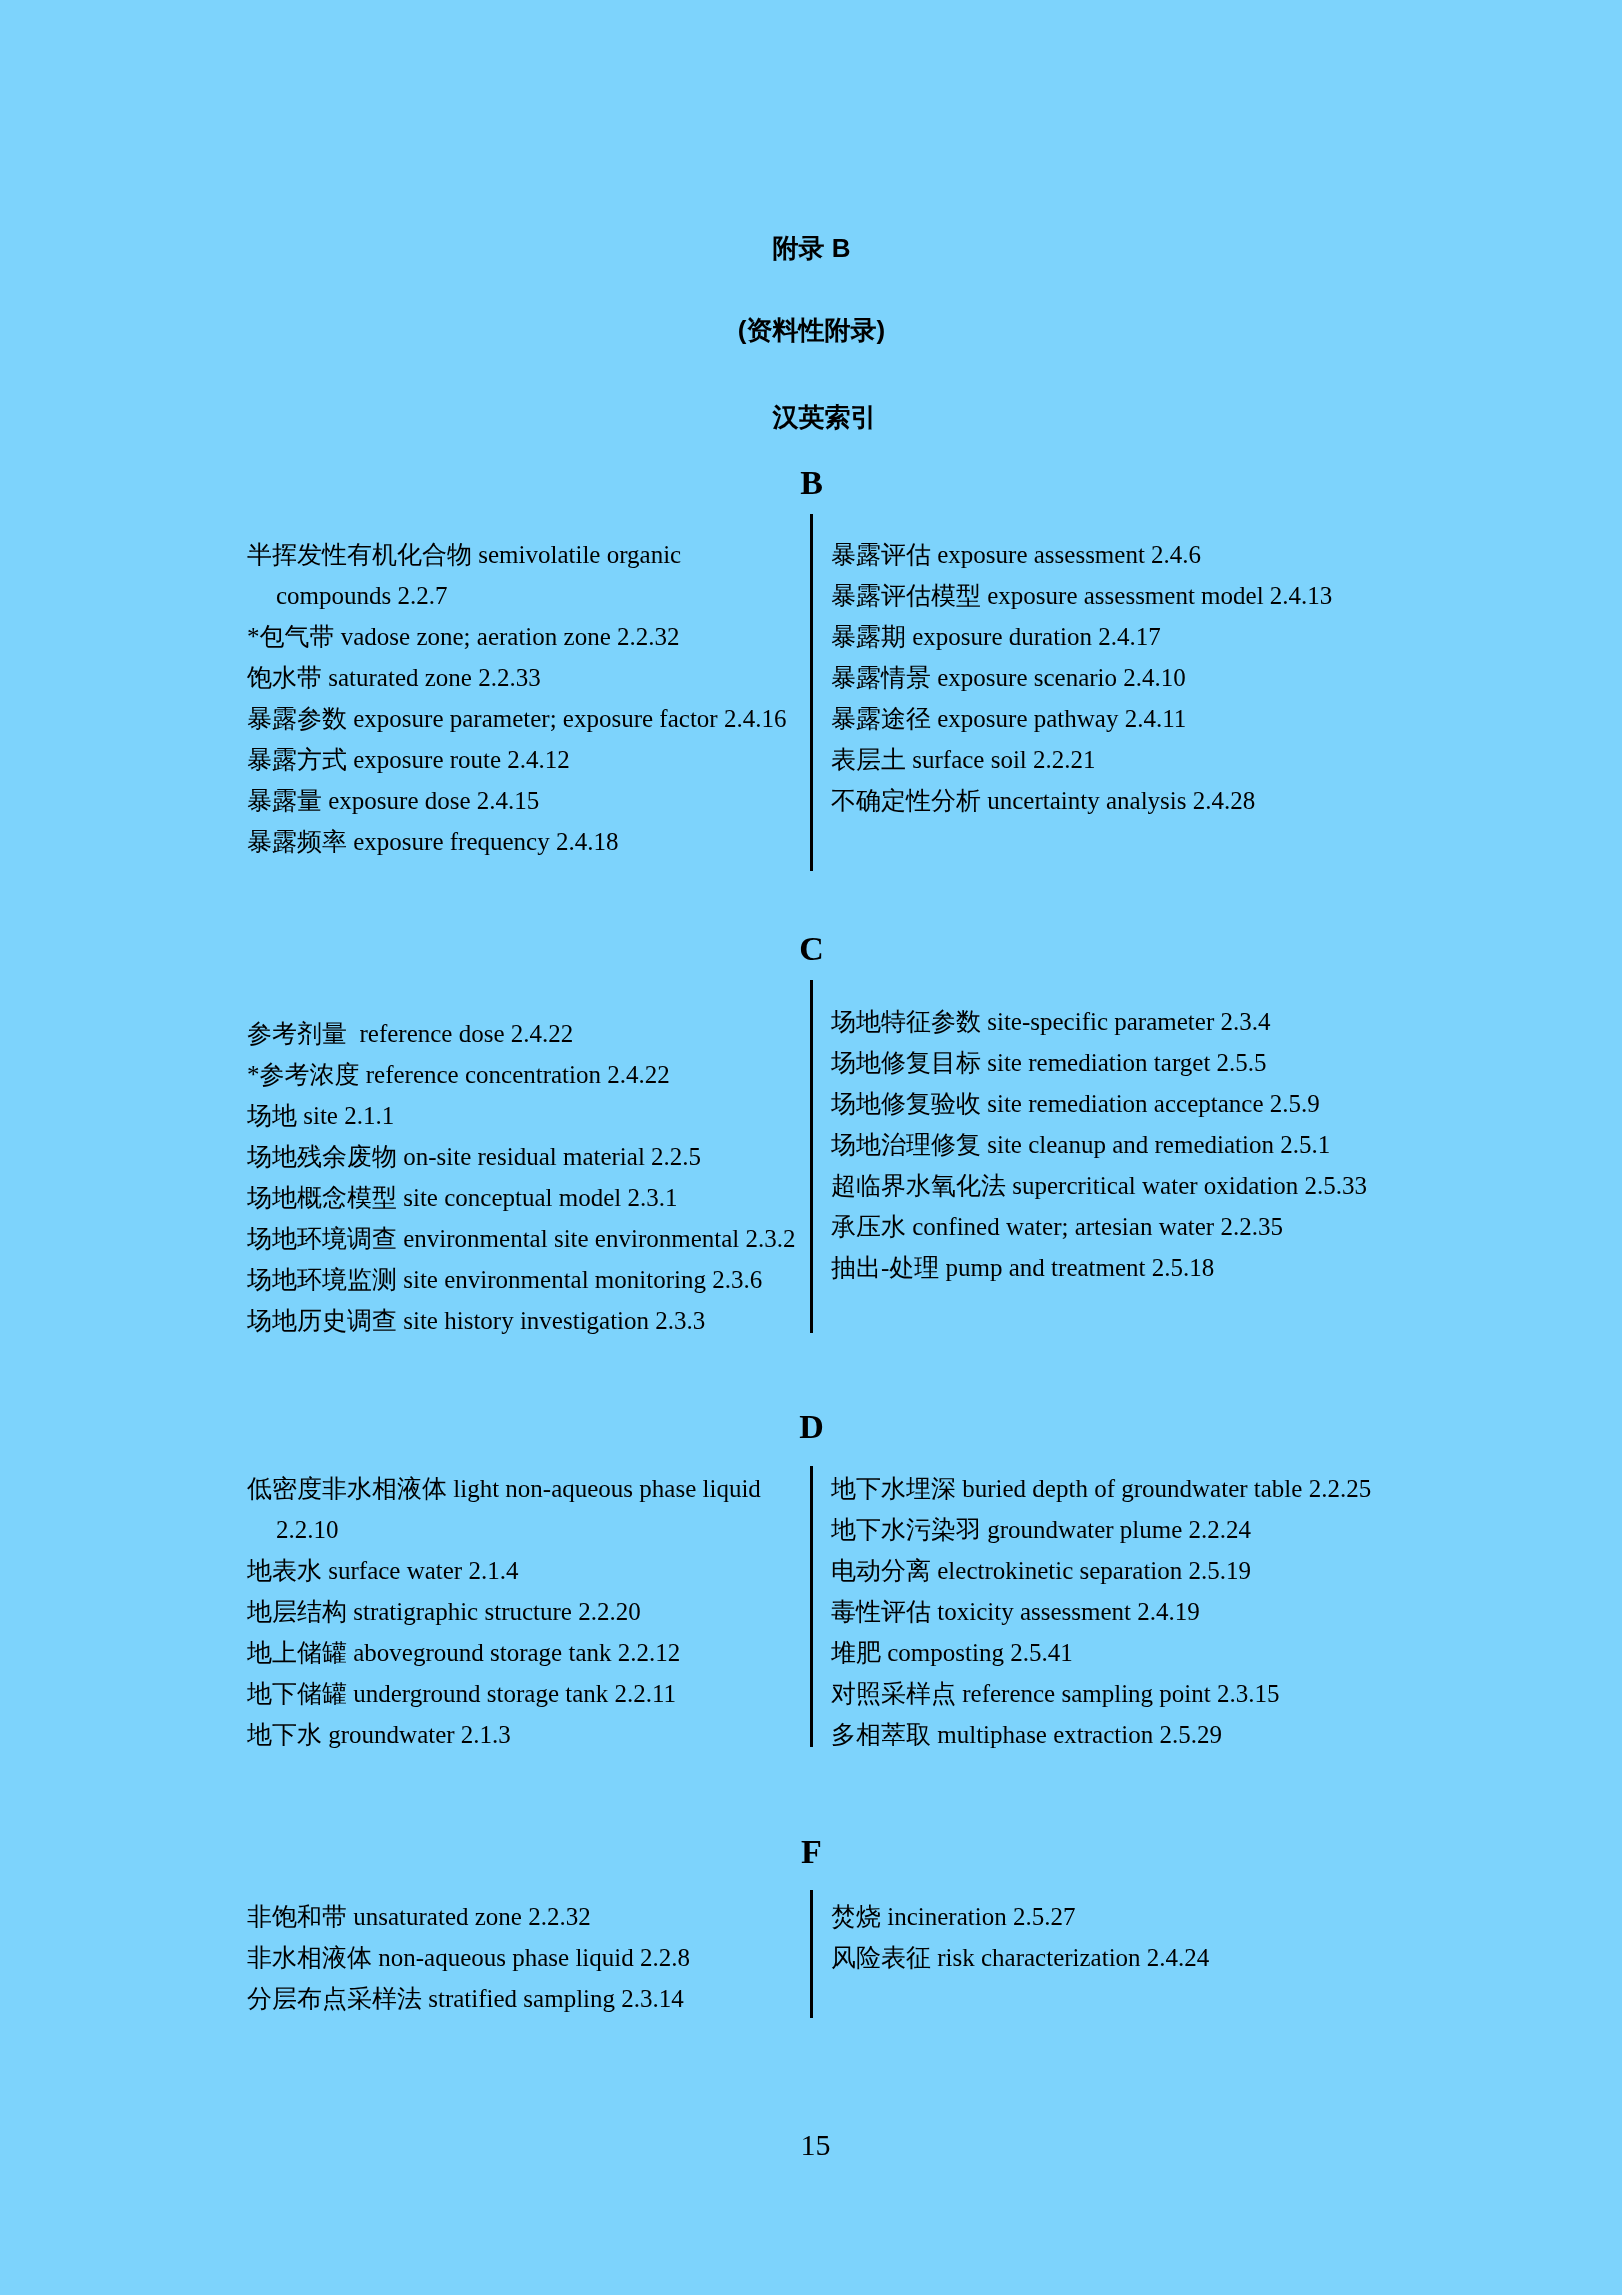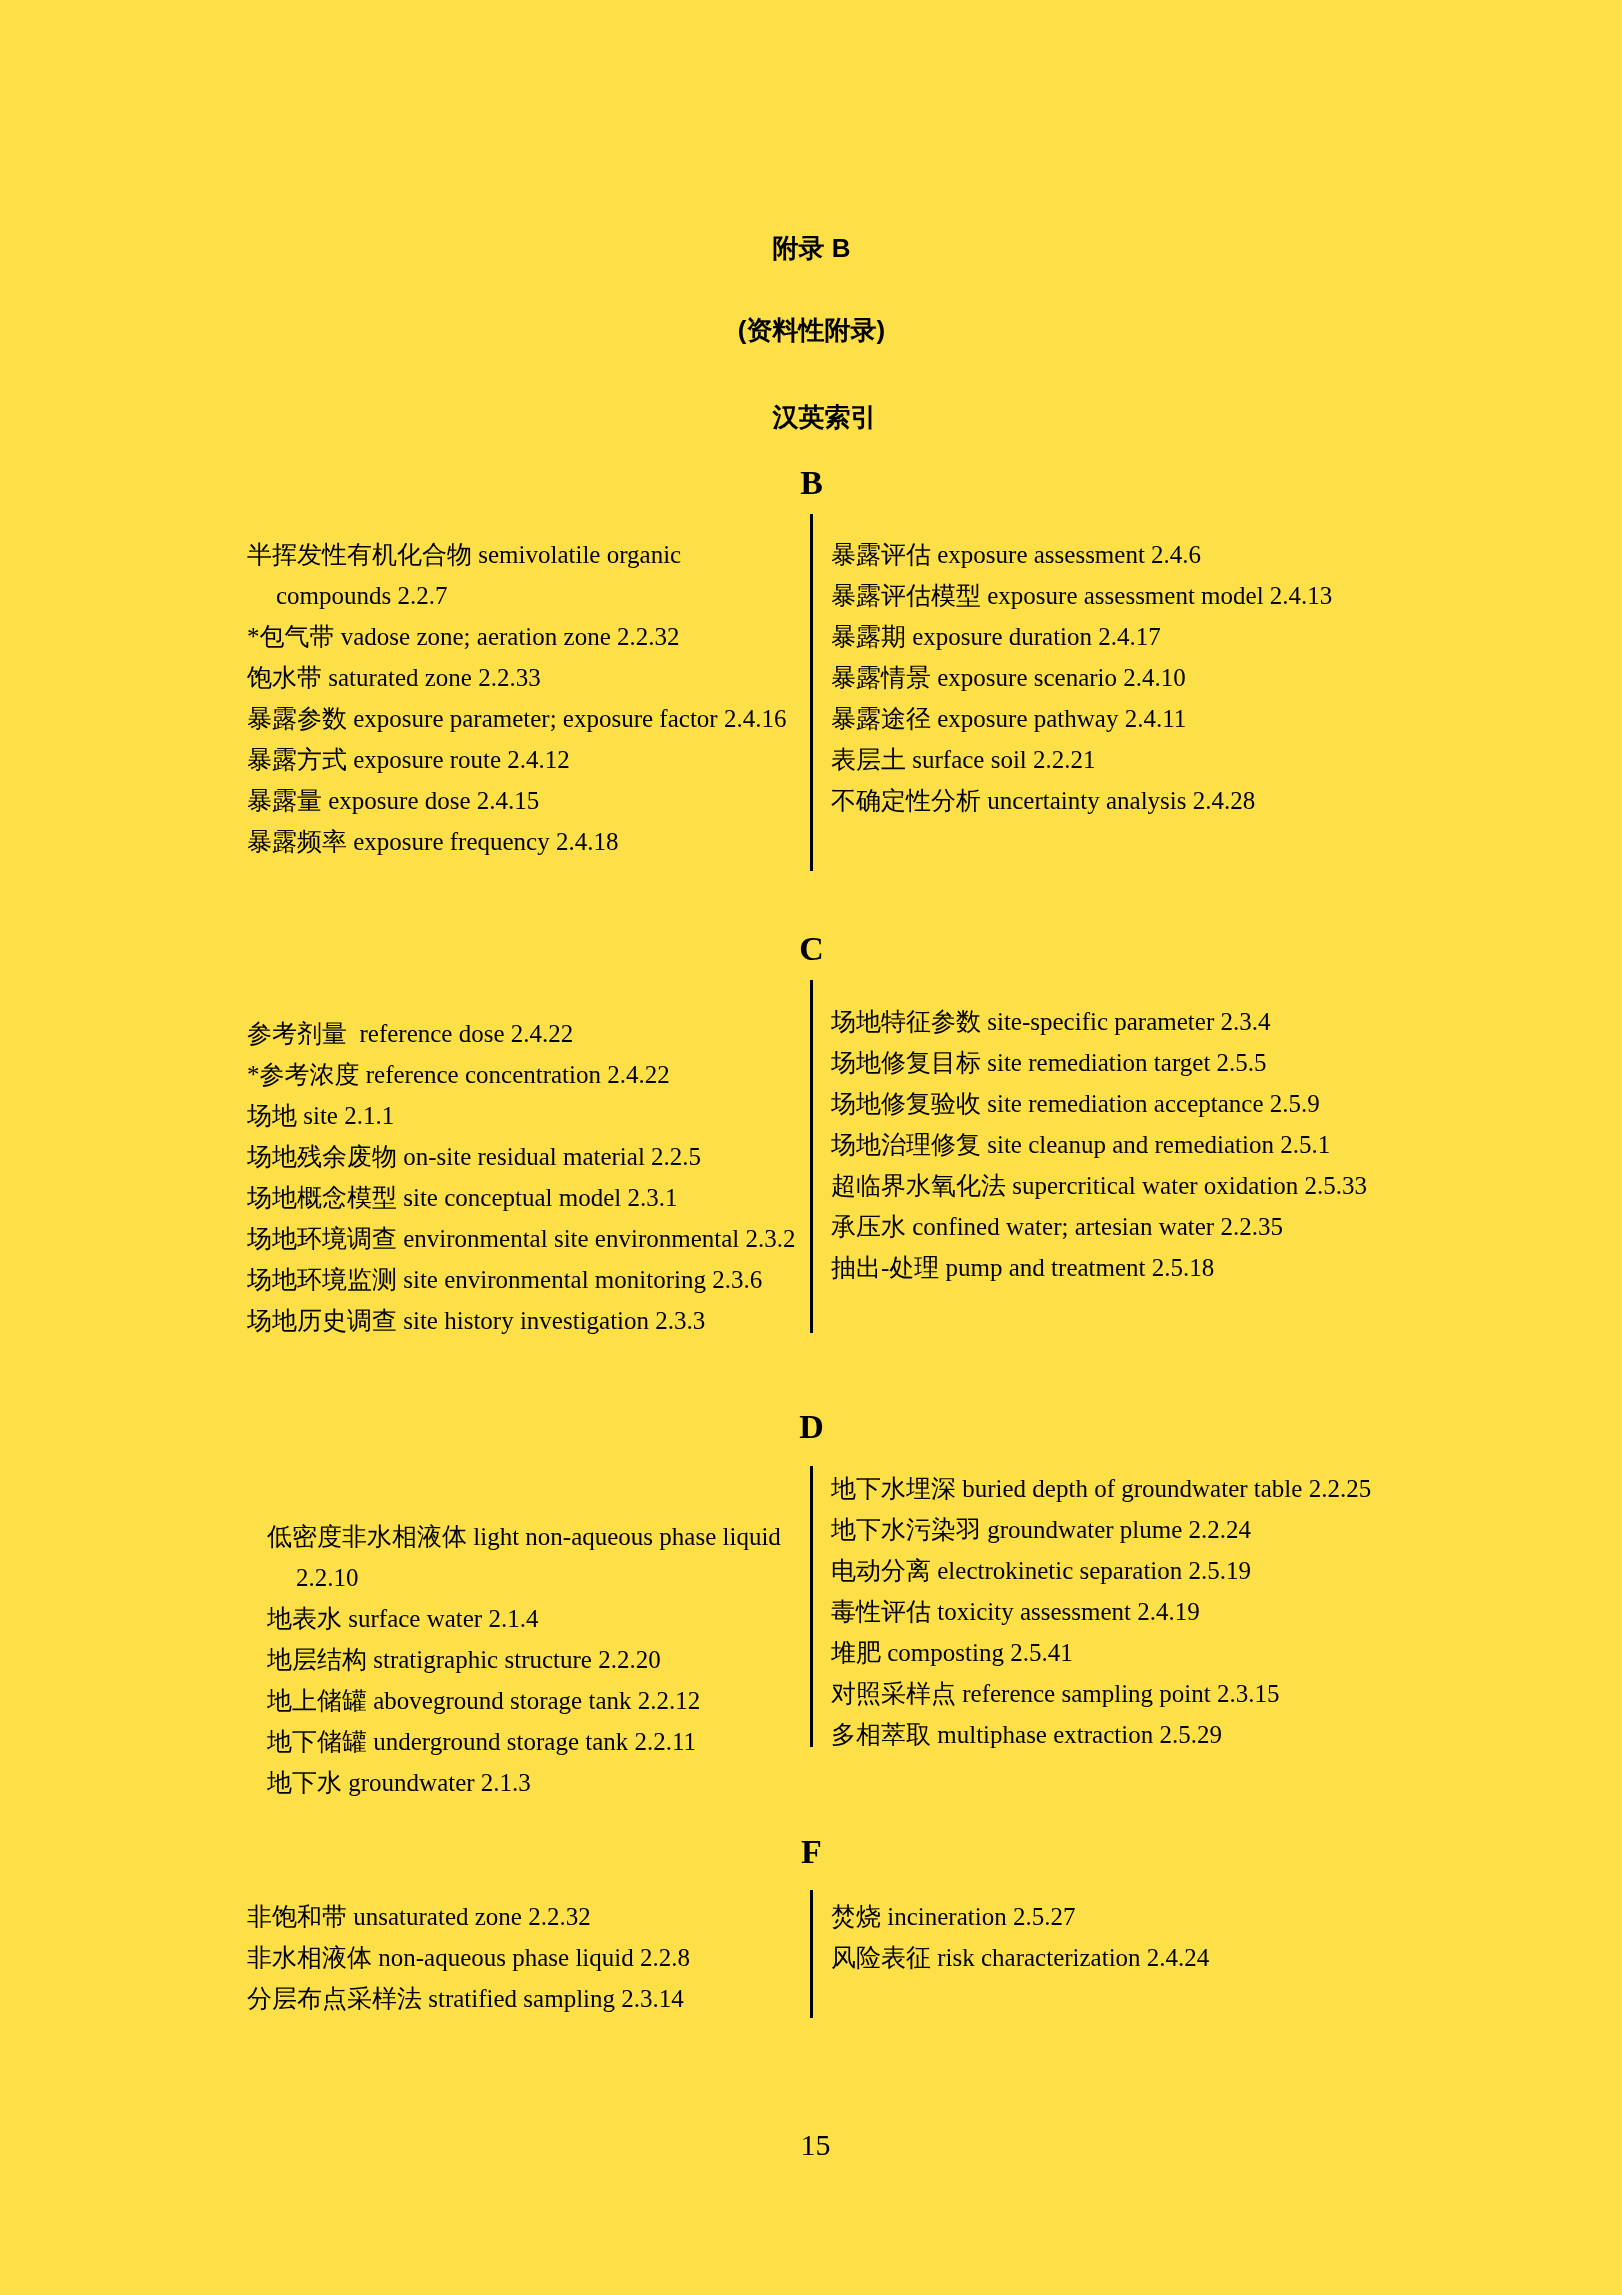--- a/index.html
+++ b/index.html
@@ -4,21 +4,21 @@
 <style>
   html, body {
     margin: 0;
     padding: 0;
     background: #ffffff;
   }
   #page {
     position: relative;
     width: 1623px;
     height: 2295px;
-    background: #fde047;
+    background: #7dd3fc;
     color: #000000;
     font-family: "Liberation Serif", "DejaVu Serif", serif;
     overflow: hidden;
   }
   .hdr {
     position: absolute;
     left: 0;
     right: 0;
     text-align: center;
     font-family: "Liberation Sans", "DejaVu Sans", sans-serif;
@@ -119,21 +119,21 @@
         <div class="line">场地特征参数 site-specific parameter 2.3.4</div>
         <div class="line">场地修复目标 site remediation target 2.5.5</div>
         <div class="line">场地修复验收 site remediation acceptance 2.5.9</div>
         <div class="line">场地治理修复 site cleanup and remediation 2.5.1</div>
         <div class="line">超临界水氧化法 supercritical water oxidation 2.5.33</div>
         <div class="line">承压水 confined water; artesian water 2.2.35</div>
         <div class="line">抽出-处理 pump and treatment 2.5.18</div>
       </div>
       <div class="section-letter" style="top: 1407px;">D</div>
       <div class="divider" style="top: 1466px; height: 281px;"></div>
-      <div class="col left" style="top: 1516px; margin-left: 20px;">
+      <div class="col left" style="top: 1468px;">
         <div class="line">低密度非水相液体 light non-aqueous phase liquid</div>
         <div class="line indent">2.2.10</div>
         <div class="line">地表水 surface water 2.1.4</div>
         <div class="line">地层结构 stratigraphic structure 2.2.20</div>
         <div class="line">地上储罐 aboveground storage tank 2.2.12</div>
         <div class="line">地下储罐 underground storage tank 2.2.11</div>
         <div class="line">地下水 groundwater 2.1.3</div>
       </div>
       <div class="col right" style="top: 1468px;">
         <div class="line">地下水埋深 buried depth of groundwater table 2.2.25</div>

